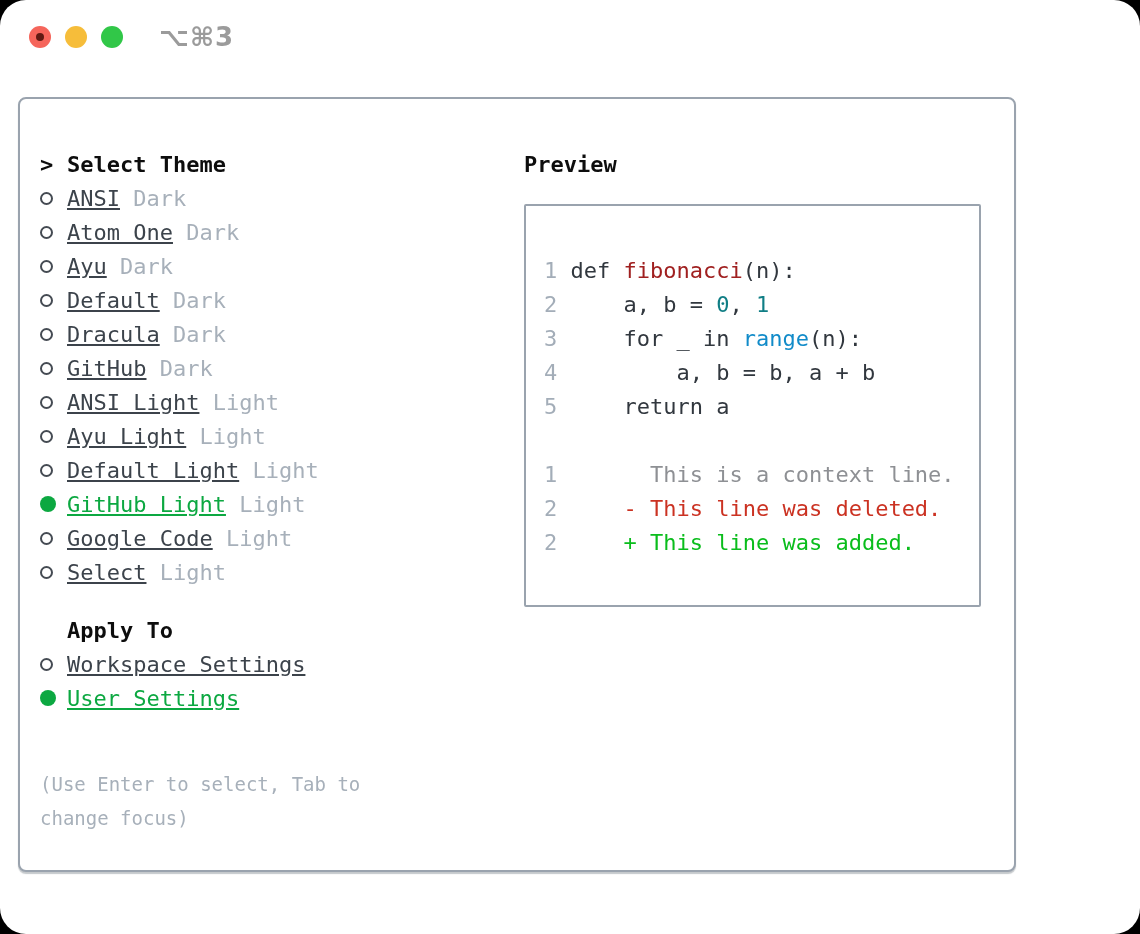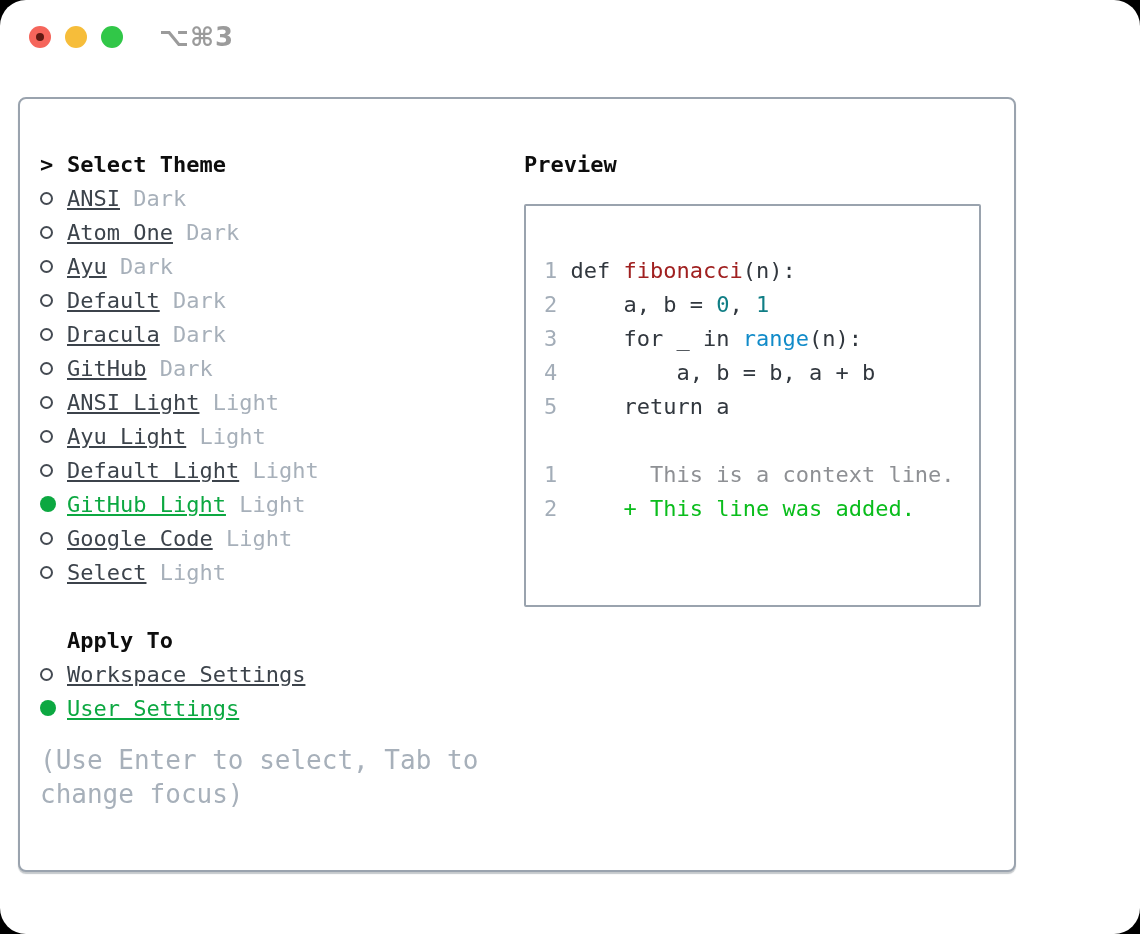--- a/index.html
+++ b/index.html
@@ -35,26 +35,26 @@
   .left-col{position:absolute;left:20px;top:48px;width:460px;}
   .row{height:34px;display:flex;align-items:center;font-size:22px;color:var(--item-name);}
   .marker-cell{width:27px;display:flex;align-items:center;}
   .radio{width:13px;height:13px;border-radius:50%;border:2px solid #454b53;}
   .radio.sel{width:16px;height:16px;border:none;background:var(--selected-green);}
   .prompt{width:27px;font-weight:bold;color:var(--heading);font-size:22px;}
   .picker-title{font-weight:bold;color:var(--heading);}
   .theme-name{white-space:pre;text-decoration:underline;}
   .row.selected .theme-name{color:var(--selected-green);}
   .variant{color:var(--muted);white-space:pre;}
-  .apply-title-row{margin-top:34px;}
+  .apply-title-row{margin-top:24px;}
   .apply-title{color:var(--heading);font-weight:600;}
   .apply-row .theme-name{color:var(--item-name);}
   .apply-row.selected .theme-name{color:var(--selected-green);}
   .hint{
-    margin-top:18px;width:29ch;font-size:26px;line-height:34px;color:var(--muted);
+    margin-top:52px;width:29ch;font-size:19px;line-height:34px;color:var(--muted);
   }
   .right-col{position:absolute;left:504px;top:48px;width:506px;}
   .preview-title{height:34px;display:flex;align-items:center;font-size:22px;font-weight:bold;color:var(--heading);}
   .preview-box{
     margin-top:23px;width:457px;height:403px;border:2px solid var(--panel-border);
     border-radius:2px;background:#fff;padding:48px 0 0 18px;overflow:hidden;
   }
   .pline{min-height:34px;line-height:34px;font-size:22px;white-space:pre;}
   .seg-lineno{color:var(--code-lineno);}
   .seg-code{color:var(--code-default);}
@@ -198,18 +198,19 @@
     <div class="right-col">
       <div class="preview-title">Preview</div>
       <div class="preview-box" id="preview-box">
           <div class="pline"><span class="seg-lineno">1 </span><span class="seg-code">def </span><span class="seg-func">fibonacci</span><span class="seg-code">(n):</span></div>
           <div class="pline"><span class="seg-lineno">2 </span><span class="seg-code">    a, b = </span><span class="seg-num">0</span><span class="seg-code">, </span><span class="seg-num">1</span></div>
           <div class="pline"><span class="seg-lineno">3 </span><span class="seg-code">    for _ in </span><span class="seg-builtin">range</span><span class="seg-code">(n):</span></div>
           <div class="pline"><span class="seg-lineno">4 </span><span class="seg-code">        a, b = b, a + b</span></div>
           <div class="pline"><span class="seg-lineno">5 </span><span class="seg-code">    return a</span></div>
           <div class="pline"></div>
           <div class="pline"><span class="seg-lineno">1 </span><span class="seg-context">      This is a context line.</span></div>
+          <div class="pline"><span class="seg-lineno">2 </span><span class="seg-deleted">    - This line was deleted.</span></div>
           <div class="pline"><span class="seg-lineno">2 </span><span class="seg-added">    + This line was added.</span></div>
         </div>
     </div>
 
   </div>
 </div>
 
 </body></html>

